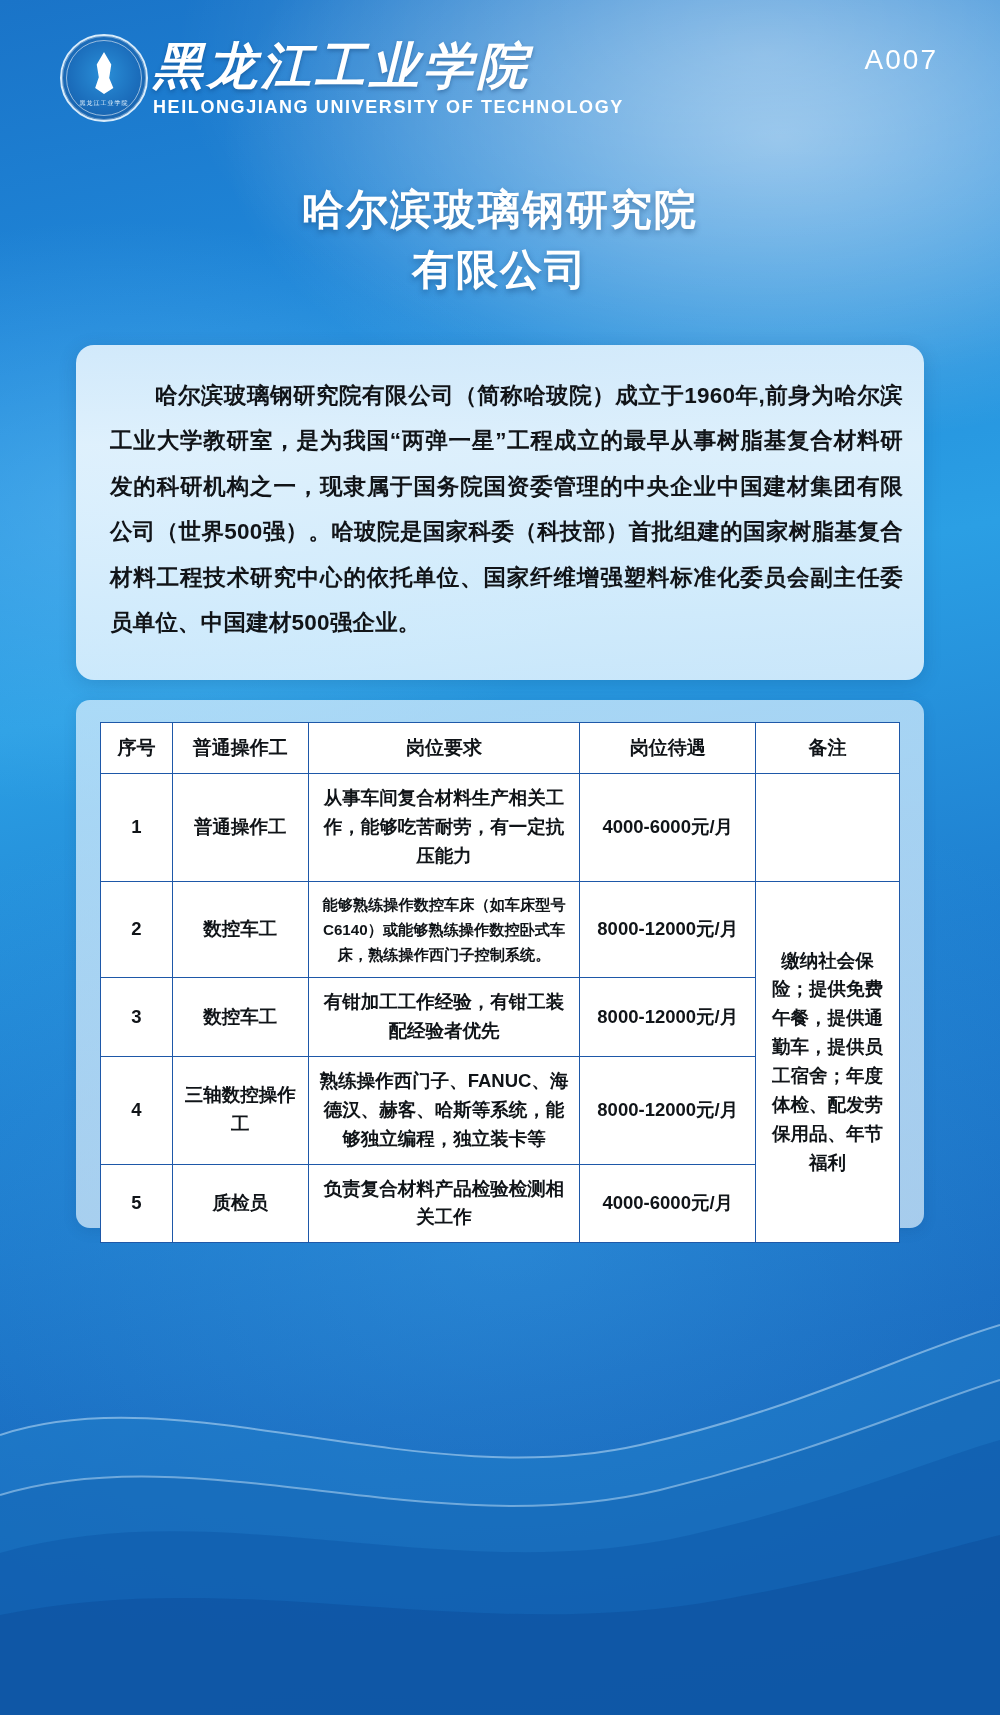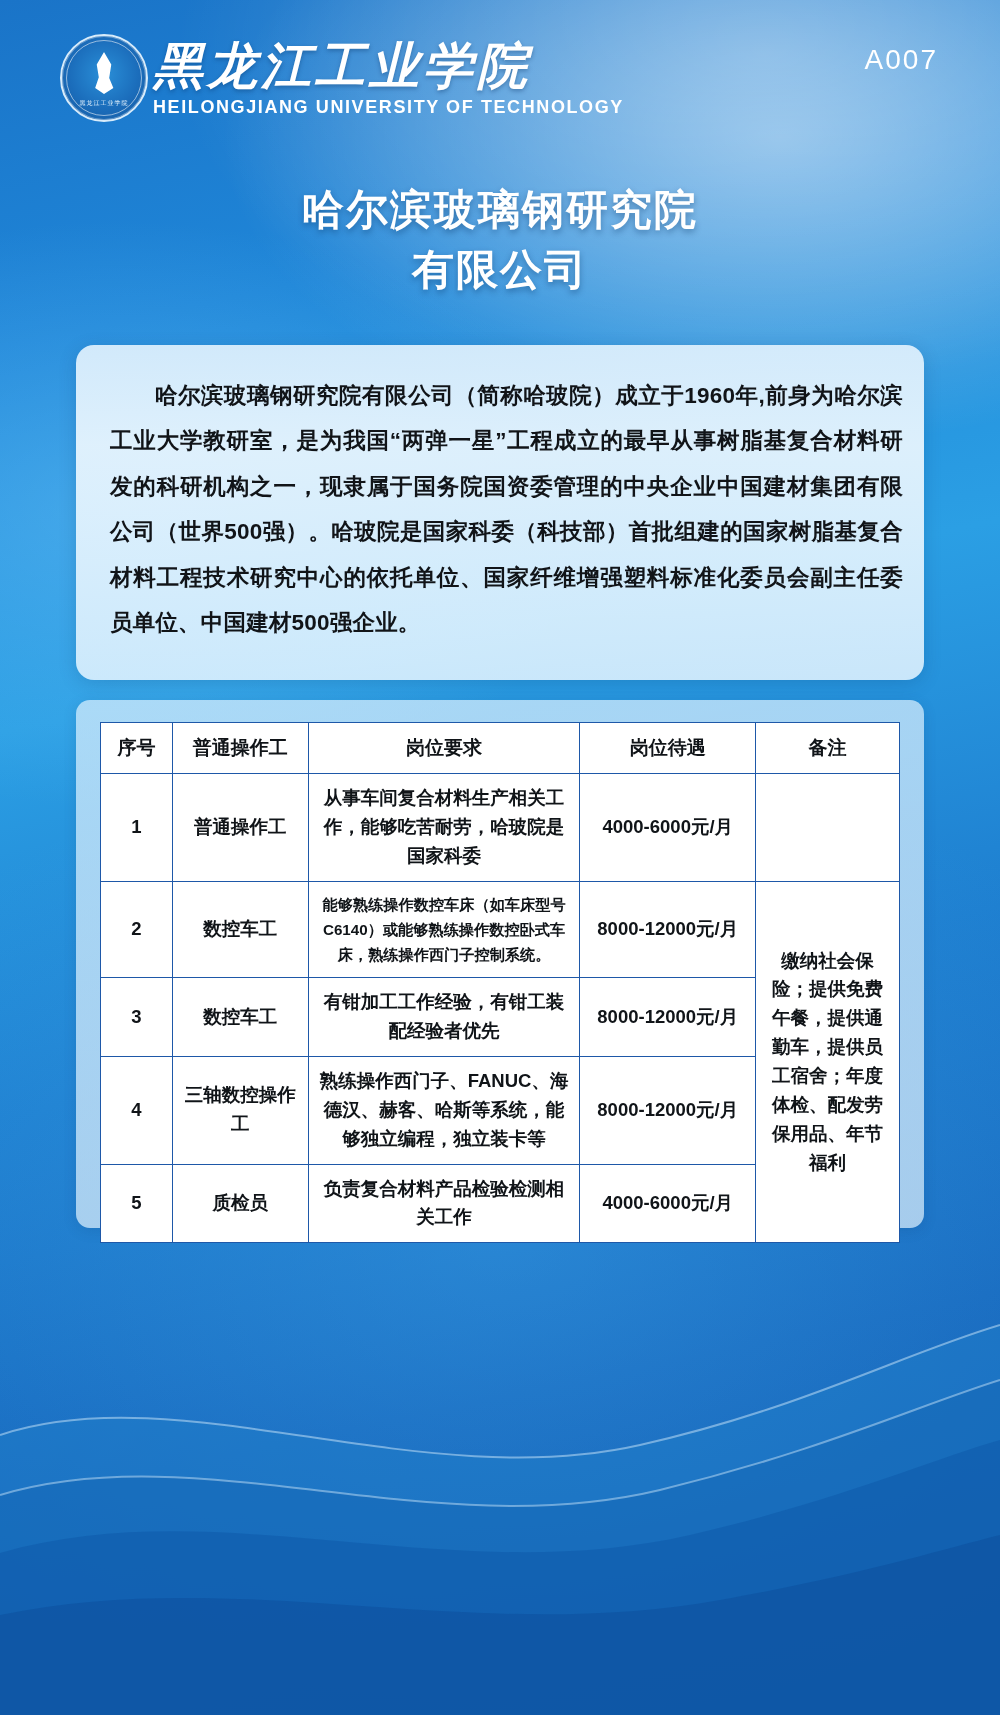--- a/index.html
+++ b/index.html
@@ -280,21 +280,21 @@
           <th>普通操作工</th>
           <th>岗位要求</th>
           <th>岗位待遇</th>
           <th>备注</th>
         </tr>
       </thead>
       <tbody>
         <tr>
           <td class="idx">1</td>
           <td>普通操作工</td>
-          <td class="req">从事车间复合材料生产相关工作，能够吃苦耐劳，哈玻院是国家科委</td>
+          <td class="req">从事车间复合材料生产相关工作，能够吃苦耐劳，有一定抗压能力</td>
           <td>4000-6000元/月</td>
           <td></td>
         </tr>
         <tr>
           <td class="idx">2</td>
           <td>数控车工</td>
           <td class="req small">能够熟练操作数控车床（如车床型号C6140）或能够熟练操作数控卧式车床，熟练操作西门子控制系统。</td>
           <td>8000-12000元/月</td>
           <td class="note" rowspan="4">缴纳社会保险；提供免费午餐，提供通勤车，提供员工宿舍；年度体检、配发劳保用品、年节福利</td>
         </tr>

